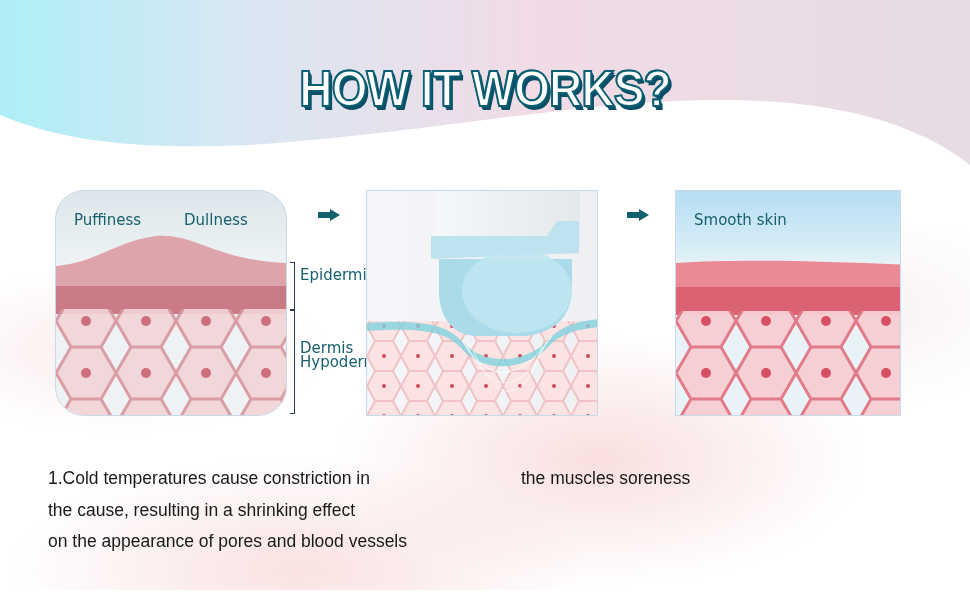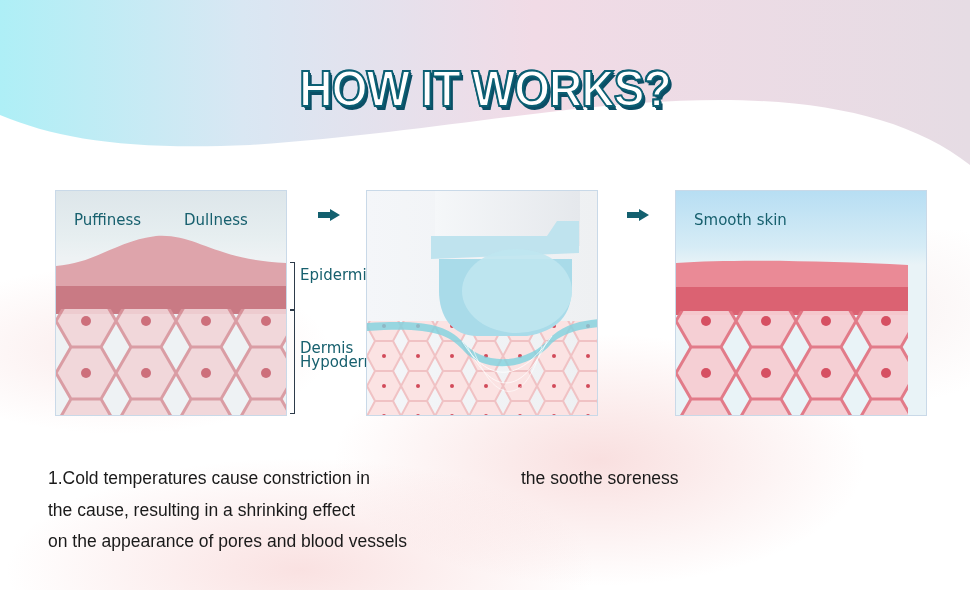--- a/index.html
+++ b/index.html
@@ -10,23 +10,23 @@
       radial-gradient(ellipse 420px 160px at 300px 340px, rgba(240,170,170,0.35), rgba(255,255,255,0) 70%),
       radial-gradient(ellipse 380px 180px at 600px 230px, rgba(235,150,150,0.30), rgba(255,255,255,0) 70%),
       radial-gradient(ellipse 300px 120px at 120px 120px, rgba(240,190,190,0.30), rgba(255,255,255,0) 70%),
       radial-gradient(ellipse 260px 140px at 860px 80px, rgba(230,200,200,0.25), rgba(255,255,255,0) 70%);
   }
   .bottom-strip { position:absolute; left:0; top:590px; width:970px; height:10px; background:#fff; }
   .title { position:absolute; left:0; top:26px; width:970px; text-align:center; font-family:"Liberation Sans", sans-serif; font-weight:900; font-size:50px; letter-spacing:-1px; color:#ffffff; transform:scaleX(0.92);
     -webkit-text-stroke:2px #0b5f73;
     text-shadow: 2px 2px 0 #0b4f66, 3px 4px 0 #0b4f66, 1px 1px 0 #0b4f66, -1px -1px 0 #0b5f73; }
   .panel { position:absolute; top:190px; height:226px; overflow:hidden; border:1px solid #c9d9e8; box-sizing:border-box; }
-  .p1 { left:55px; width:232px; background:linear-gradient(#dde6ea 0%, #e6eef0 20%, #eef2f4 30%); }
+  .p1 { left:55px; width:232px; background:linear-gradient(#dde6ea 0%, #e6eef0 20%, #eef2f4 30%);border-radius:29px; }
   .p2 { left:366px; width:232px; background:linear-gradient(90deg,#f4f6f9 0%, #eef0f2 100%); }
-  .p3 { left:675px; width:252px; background:linear-gradient(#b7def3 0%, #d6ecf6 25%, #e9f3f7 33%); }
+  .p3 { left:675px; width:226px; background:linear-gradient(#b7def3 0%, #d6ecf6 25%, #e9f3f7 33%); }
   .label { position:absolute; color:#17606e; font-family:"DejaVu Sans", sans-serif; font-size:15px; font-weight:500; white-space:nowrap; }
   .arrow { position:absolute; width:22px; height:12px; }
   .bracket { position:absolute; border:1.5px solid #2d3b4a; border-left:none; width:4px; }
   .desc { position:absolute; color:#1a1a1a; font-family:"Liberation Sans", sans-serif; font-size:17.5px; line-height:31.5px; white-space:nowrap; }
 </style>
 </head>
 <body>
 
 <svg class="bg-top" viewBox="0 0 970 200" preserveAspectRatio="none">
   <defs>
@@ -112,16 +112,16 @@
   </svg>
   <span class="label" style="left:18px; top:20px;">Smooth skin</span>
 </div>
 
 <div class="desc" style="left:48px; top:463px;">
   <div>1.Cold temperatures cause constriction in</div>
   <div>the cause, resulting in a shrinking effect</div>
   <div>on the appearance of pores and blood vessels</div>
 </div>
 <div class="desc" style="left:521px; top:463px;">
-  <div>the soothe soreness</div>
+  <div>the muscles soreness</div>
 </div>
 
 <div class="bottom-strip"></div>
 
 </body></html>

